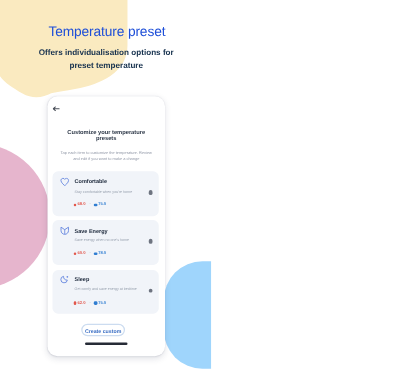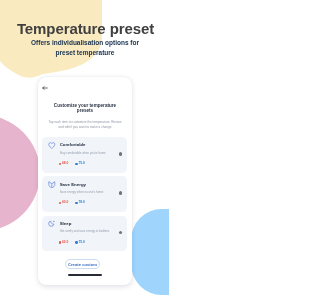--- a/index.html
+++ b/index.html
@@ -4,21 +4,21 @@
 <style>
   html,body{margin:0;padding:0;}
   body{width:169px;height:300px;overflow:hidden;background:#ffffff;
        font-family:"Liberation Sans",sans-serif;}
   .stage{position:relative;width:169px;height:300px;overflow:hidden;background:#fff;}
 
   #decor{position:absolute;left:0;top:0;width:169px;height:300px;}
 
   
   .hdr{position:absolute;left:0;top:0;width:169px;text-align:center;}
-  #page-title{font-size:15px;font-weight:bold;color:#404040;letter-spacing:-.1px;
+  #page-title{font-size:11px;font-weight:normal;color:#1d4ed8;letter-spacing:-.1px;
      position:absolute;left:1px;top:20.6px;width:169px;line-height:1;}
   #page-sub{font-size:6.5px;font-weight:bold;color:#16314e;line-height:10.2px;
      position:absolute;left:25px;top:38px;width:120px;}
 
   
   .phone{position:absolute;left:38px;top:77px;width:94px;height:208px;background:#fff;
      border-radius:8px;box-shadow:0 1.5px 5px rgba(40,50,80,.13),0 0 1px rgba(40,50,80,.12);overflow:hidden;}
   #back-arrow{position:absolute;left:4.3px;top:7.5px;width:6px;height:4px;line-height:0;}
   .scr-title{position:absolute;left:12px;top:25.7px;width:70px;text-align:center;font-size:4.6px;
      font-weight:bold;color:#2b3646;line-height:5.2px;}

